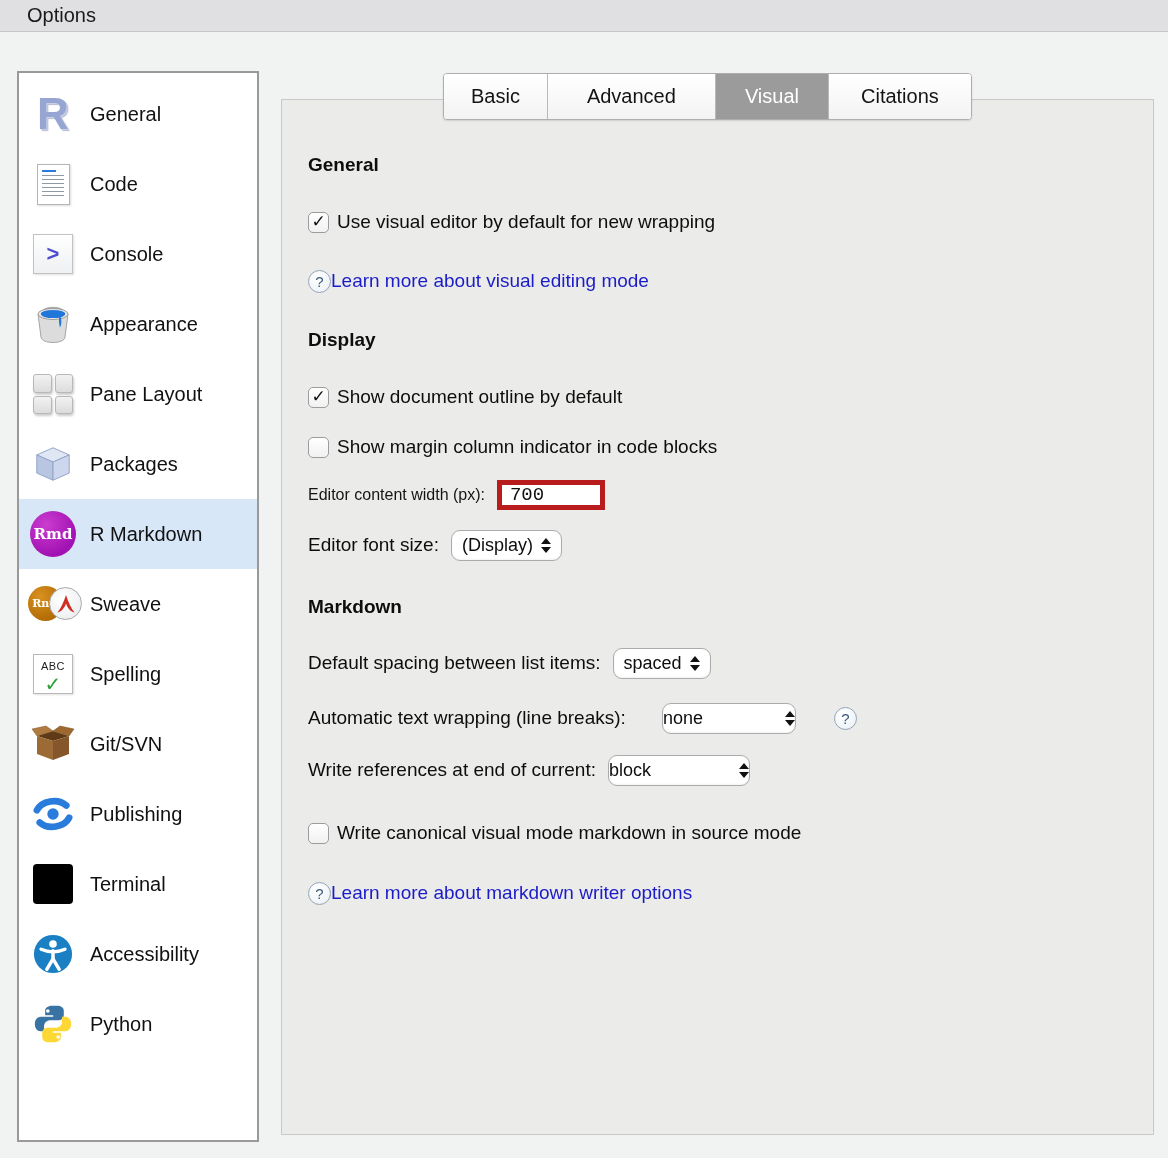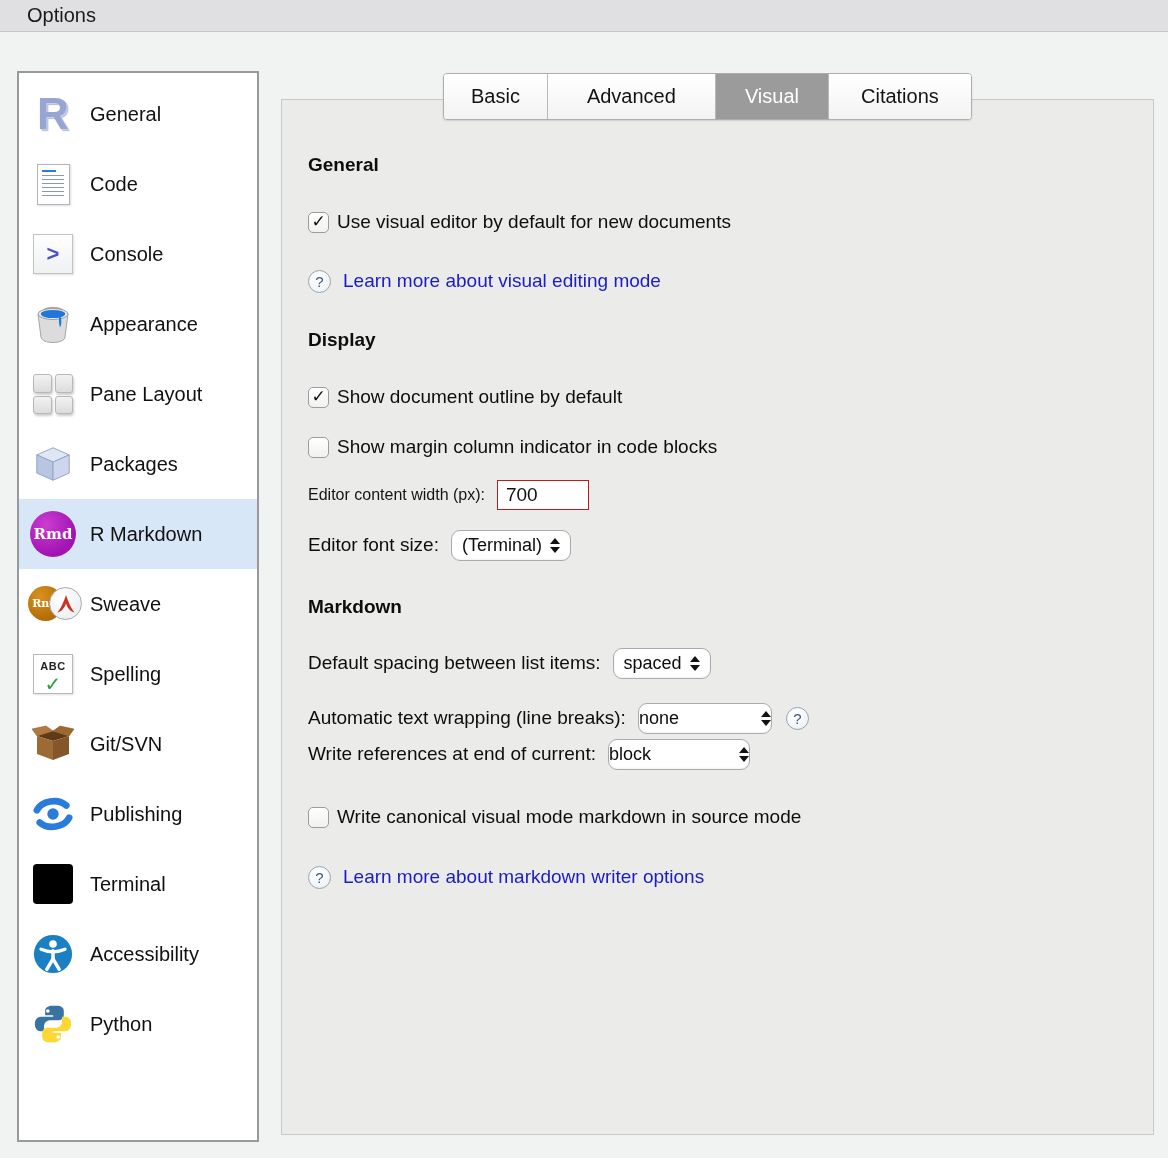--- a/index.html
+++ b/index.html
@@ -76,21 +76,21 @@
     background:radial-gradient(circle at 40% 35%, #ffffff, #e8eaec);
     border:1px solid #a8a8a8; z-index:2;
     display:flex; align-items:center; justify-content:center;
   }
   .spell-box {
     width:40px; height:40px; background:#fff; border:1px solid #b8b8b8;
     box-shadow:1px 1px 2px rgba(0,0,0,.12); position:relative;
   }
   .spell-box .abc {
     position:absolute; top:5px; left:0; right:0; text-align:center;
-    font-size:11px; font-weight:700; letter-spacing:.5px; color:#222;
+    font-size:11px; font-weight:400; letter-spacing:.5px; color:#222;
   }
   .spell-box .chk {
     position:absolute; bottom:-1px; left:0; right:0; text-align:center;
     color:#2e9e3a; font-size:20px; font-weight:700; line-height:1;
   }
   .terminal-box { width:40px; height:40px; background:#000; border-radius:4px; }
   
   .panel {
     position:absolute; left:281px; top:99px; width:873px; height:1036px;
     background:#ebecea; border:1px solid #c8c8c8;
@@ -124,43 +124,43 @@
   }
   .checkbox .mark { font-size:17px; font-weight:700; color:#111; line-height:1; margin-top:-2px; }
   .checkbox.unchecked .mark { visibility:hidden; }
   .help-row { height:26px; }
   .help-circle {
     width:23px; height:23px; border-radius:50%; border:1px solid #95a4b4;
     background:radial-gradient(circle at 40% 32%, #ffffff, #e9f0f6);
     display:flex; align-items:center; justify-content:center; flex:0 0 auto;
     font-size:15px; color:#3c5a78; cursor:default;
   }
-  .help-link { font-size:19px; color:#1b1bc8; margin-left:12px; text-decoration:none; cursor:pointer; }
+  .help-link { font-size:19px; color:#1b1bc8; text-decoration:none; cursor:pointer; }
   .field-row { }
   .field-row .lbl { font-size:19px; color:#0d0d0d; }
   .num-input {
-    width:92px; height:30px; border:1px solid #b91c1c; background:#fff;
-    font-family:Liberation Sans, sans-serif; font-size:19px; padding:0 8px; margin-left:12px; color:#111;
+    width:108px; height:30px; border:5px solid #b91c1c; background:#fff;
+    font-family:Liberation Mono, monospace; font-size:19px; padding:0 8px; margin-left:12px; color:#111;
   }
   .select {
     height:31px; border:1.5px solid #ababab; border-radius:9px; background:#fff;
     display:inline-flex; align-items:center; padding:0 10px; margin-left:12px;
     font-size:18px; color:#0d0d0d; cursor:default;
     box-shadow:inset 0 -1px 2px rgba(0,0,0,.05);
   }
   .select.wide { justify-content:space-between; padding:0 0; }
   .select.w-none { width:134px; }
   .select.w-block { width:142px; }
   .arrows { display:inline-flex; flex-direction:column; align-items:center; gap:3px; margin-left:8px; }
   .arrows i { display:block; width:0; height:0; border-left:5px solid transparent; border-right:5px solid transparent; }
   .arrows .up { border-bottom:6px solid #111; }
   .arrows .down { border-top:6px solid #111; }
   .mb30 { margin-bottom:30px; } .mb32 { margin-bottom:32px; } .mb35 { margin-bottom:35px; }
   .mb22 { margin-bottom:22px; } .mb19 { margin-bottom:19px; } .mb27 { margin-bottom:27px; }
-  .mb23 { margin-bottom:23px; } .mb20 { margin-bottom:4px; } .mb33 { margin-bottom:33px; }
+  .mb23 { margin-bottom:23px; } .mb20 { margin-bottom:20px;gap:24px; } .mb33 { margin-bottom:33px; }
   .field-row { height:32px; }
   .fw-row { height:30px; }
 </style>
 </head>
 <body>
 
 <div class="titlebar">
   <span>Options</span>
 </div>
 
@@ -332,21 +332,21 @@
 
 <div class="panel">
   <div class="content">
 
     <div class="sec-heading h-general">General</div>
 
     <div class="row cb-row mb32">
       <span class="checkbox">
           <span class="mark">✓</span>
         </span>
-      <span class="lbl">Use visual editor by default for new documents</span>
+      <span class="lbl">Use visual editor by default for new wrapping</span>
     </div>
 
     <div class="row help-row mb35">
       <span class="help-circle">
           <span>?</span>
         </span>
       <a class="help-link">Learn more about visual editing mode</a>
     </div>
 
     <div class="sec-heading mb30">Display</div>
@@ -366,21 +366,21 @@
     </div>
 
     <div class="row fw-row mb19">
       <span class="lbl">Editor content width (px):</span>
       <input class="num-input" type="text" value="700" style="">
     </div>
 
     <div class="row field-row mb35">
       <span class="lbl">Editor font size:</span>
       <span class="select">
-        <span>(Terminal)</span>
+        <span>(Display)</span>
         <span class="arrows">
             <i class="up"></i>
             <i class="down"></i>
           </span>
       </span>
     </div>
 
     <div class="sec-heading mb27">Markdown</div>
 
     <div class="row field-row mb23">

